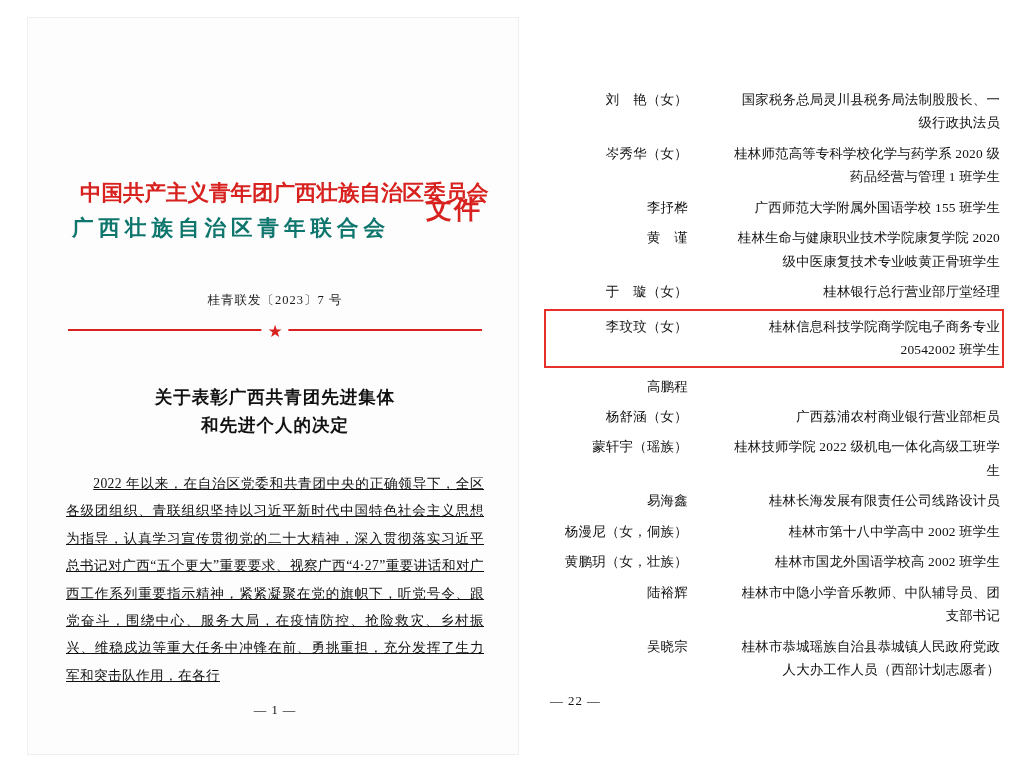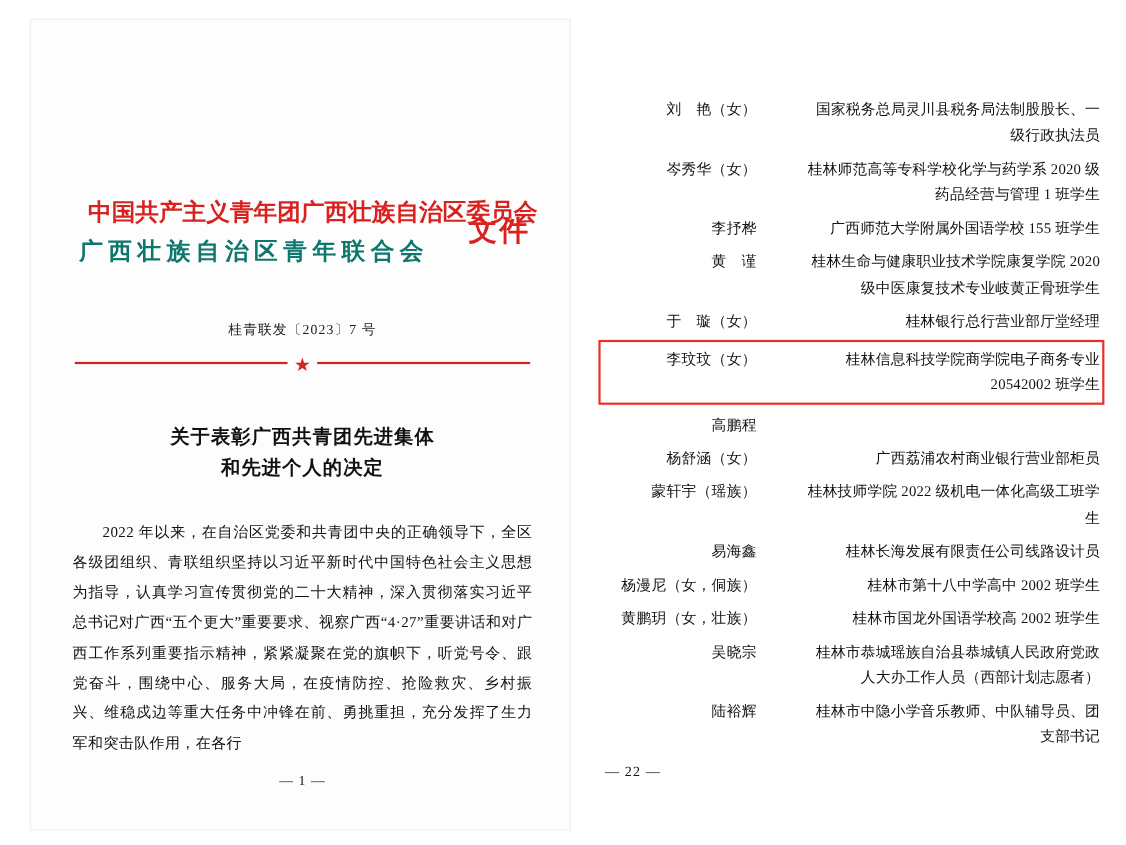--- a/index.html
+++ b/index.html
@@ -110,21 +110,21 @@
   }
   .body-text {
     margin-top: 30px;
     padding: 0 6px;
     font-size: 13.6px;
     line-height: 2.02;
     color: #111;
     text-align: justify;
     letter-spacing: 0.4px;
   }
-  .body-text p { margin: 0; text-indent: 2em; }
+  .body-text p { margin: 0; text-indent: 2em; text-decoration: underline; }
   .page-foot {
     margin-top: 14px;
     text-align: center;
     font-size: 12.5px;
     color: #111;
     letter-spacing: 1px;
   }
 
   
   .right-page {
@@ -260,24 +260,24 @@
         </div>
         <div class="entry">
           <div class="name">杨漫尼（女，侗族）</div>
           <div class="desc">桂林市第十八中学高中 2002 班学生</div>
         </div>
         <div class="entry">
           <div class="name">黄鹏玥（女，壮族）</div>
           <div class="desc">桂林市国龙外国语学校高 2002 班学生</div>
         </div>
         <div class="entry">
+          <div class="name">陆裕辉</div>
+          <div class="desc">桂林市中隐小学音乐教师、中队辅导员、团支部书记</div>
+        </div>
+        <div class="entry">
           <div class="name">吴晓宗</div>
           <div class="desc">桂林市恭城瑶族自治县恭城镇人民政府党政人大办工作人员（西部计划志愿者）</div>
         </div>
-        <div class="entry">
-          <div class="name">陆裕辉</div>
-          <div class="desc">桂林市中隐小学音乐教师、中队辅导员、团支部书记</div>
-        </div>
       </div>
     <div class="right-foot">— 22 —</div>
   </div>
 
 </div>
 
 </body></html>

